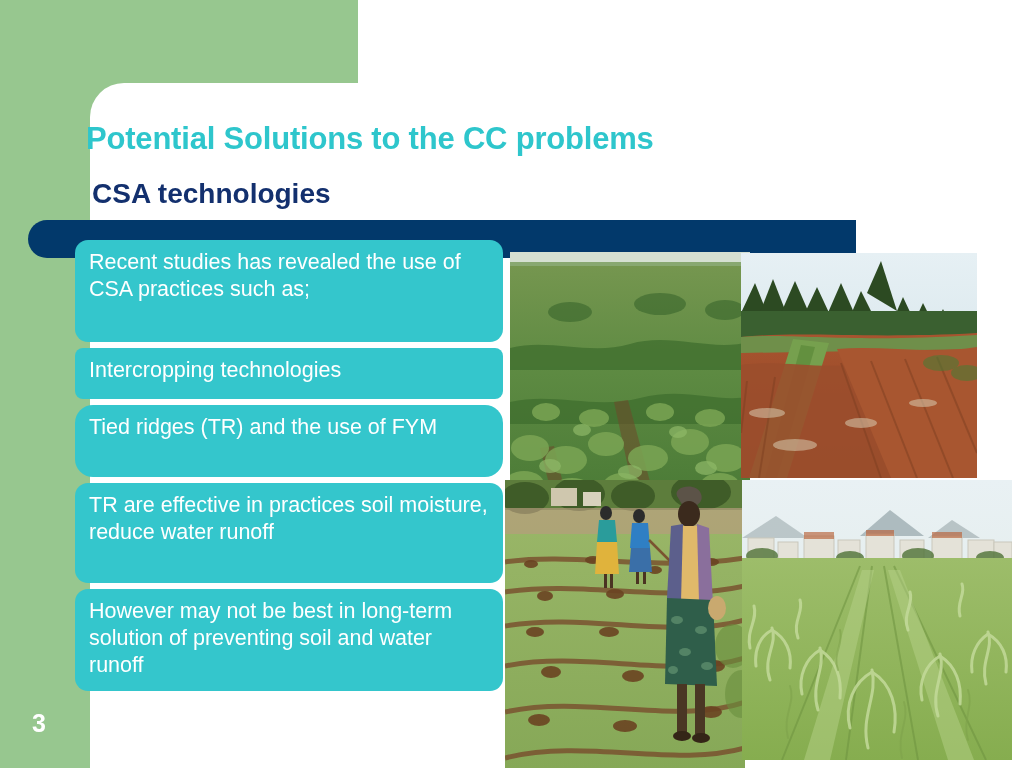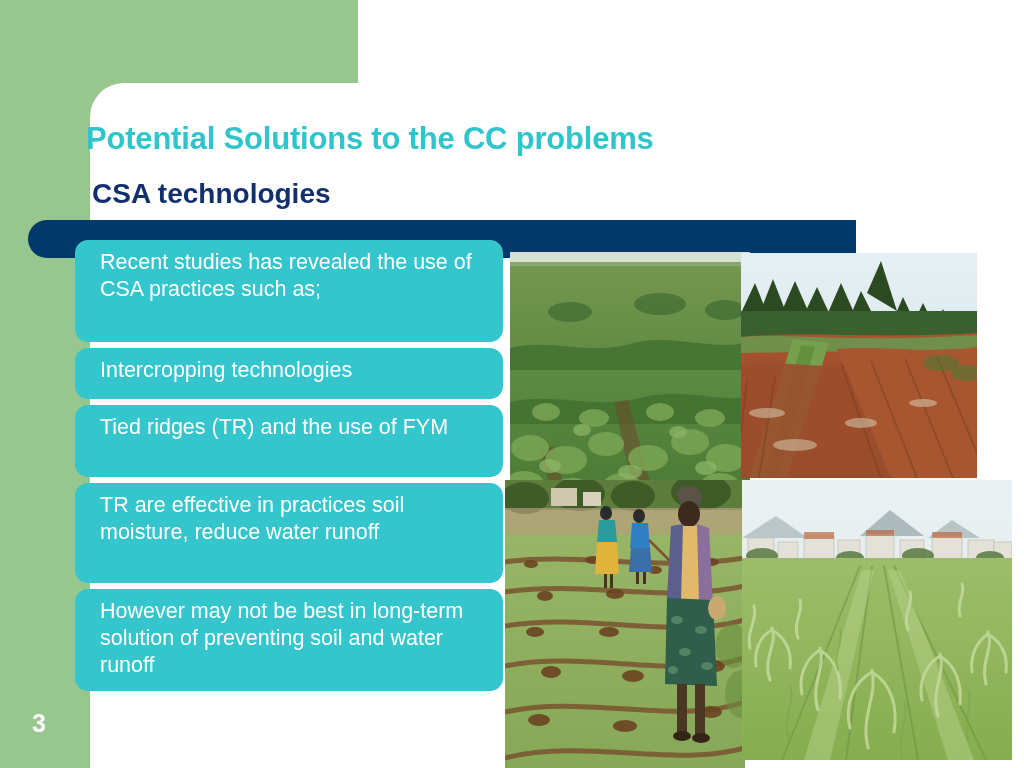--- a/index.html
+++ b/index.html
@@ -94,28 +94,28 @@
     left: 75px;
     top: 240px;
     width: 428px;
   }
   .bullet-box {
     background: #34c6cc;
     border-radius: 13px;
     color: #ffffff;
     font-size: 21.5px;
     line-height: 27px;
-    padding: 9px 14px 10px 25px;
+    padding: 9px 14px 10px 14px;
     margin-bottom: 6px;
     box-sizing: border-box;
   }
   .bullet-box.b0 { min-height: 102px; }
-  .bullet-box.b1 { min-height: 51px; }
+  .bullet-box.b1 { min-height: 51px; border-radius: 8px; }
   .bullet-box.b2 { min-height: 45px; }
-  .bullet-box.b3 { min-height: 72px; }
+  .bullet-box.b3 { min-height: 72px; border-radius: 18px; }
   .bullet-box.b4 { min-height: 100px; }
   .bullet-box.b5 { min-height: 102px; margin-bottom: 16px; }
 
   
   .photo {
     position: absolute;
     overflow: hidden;
     background: #cfd8c8;
   }
   .ph-beans   { left: 510px; top: 252px; width: 240px; height: 252px; }

